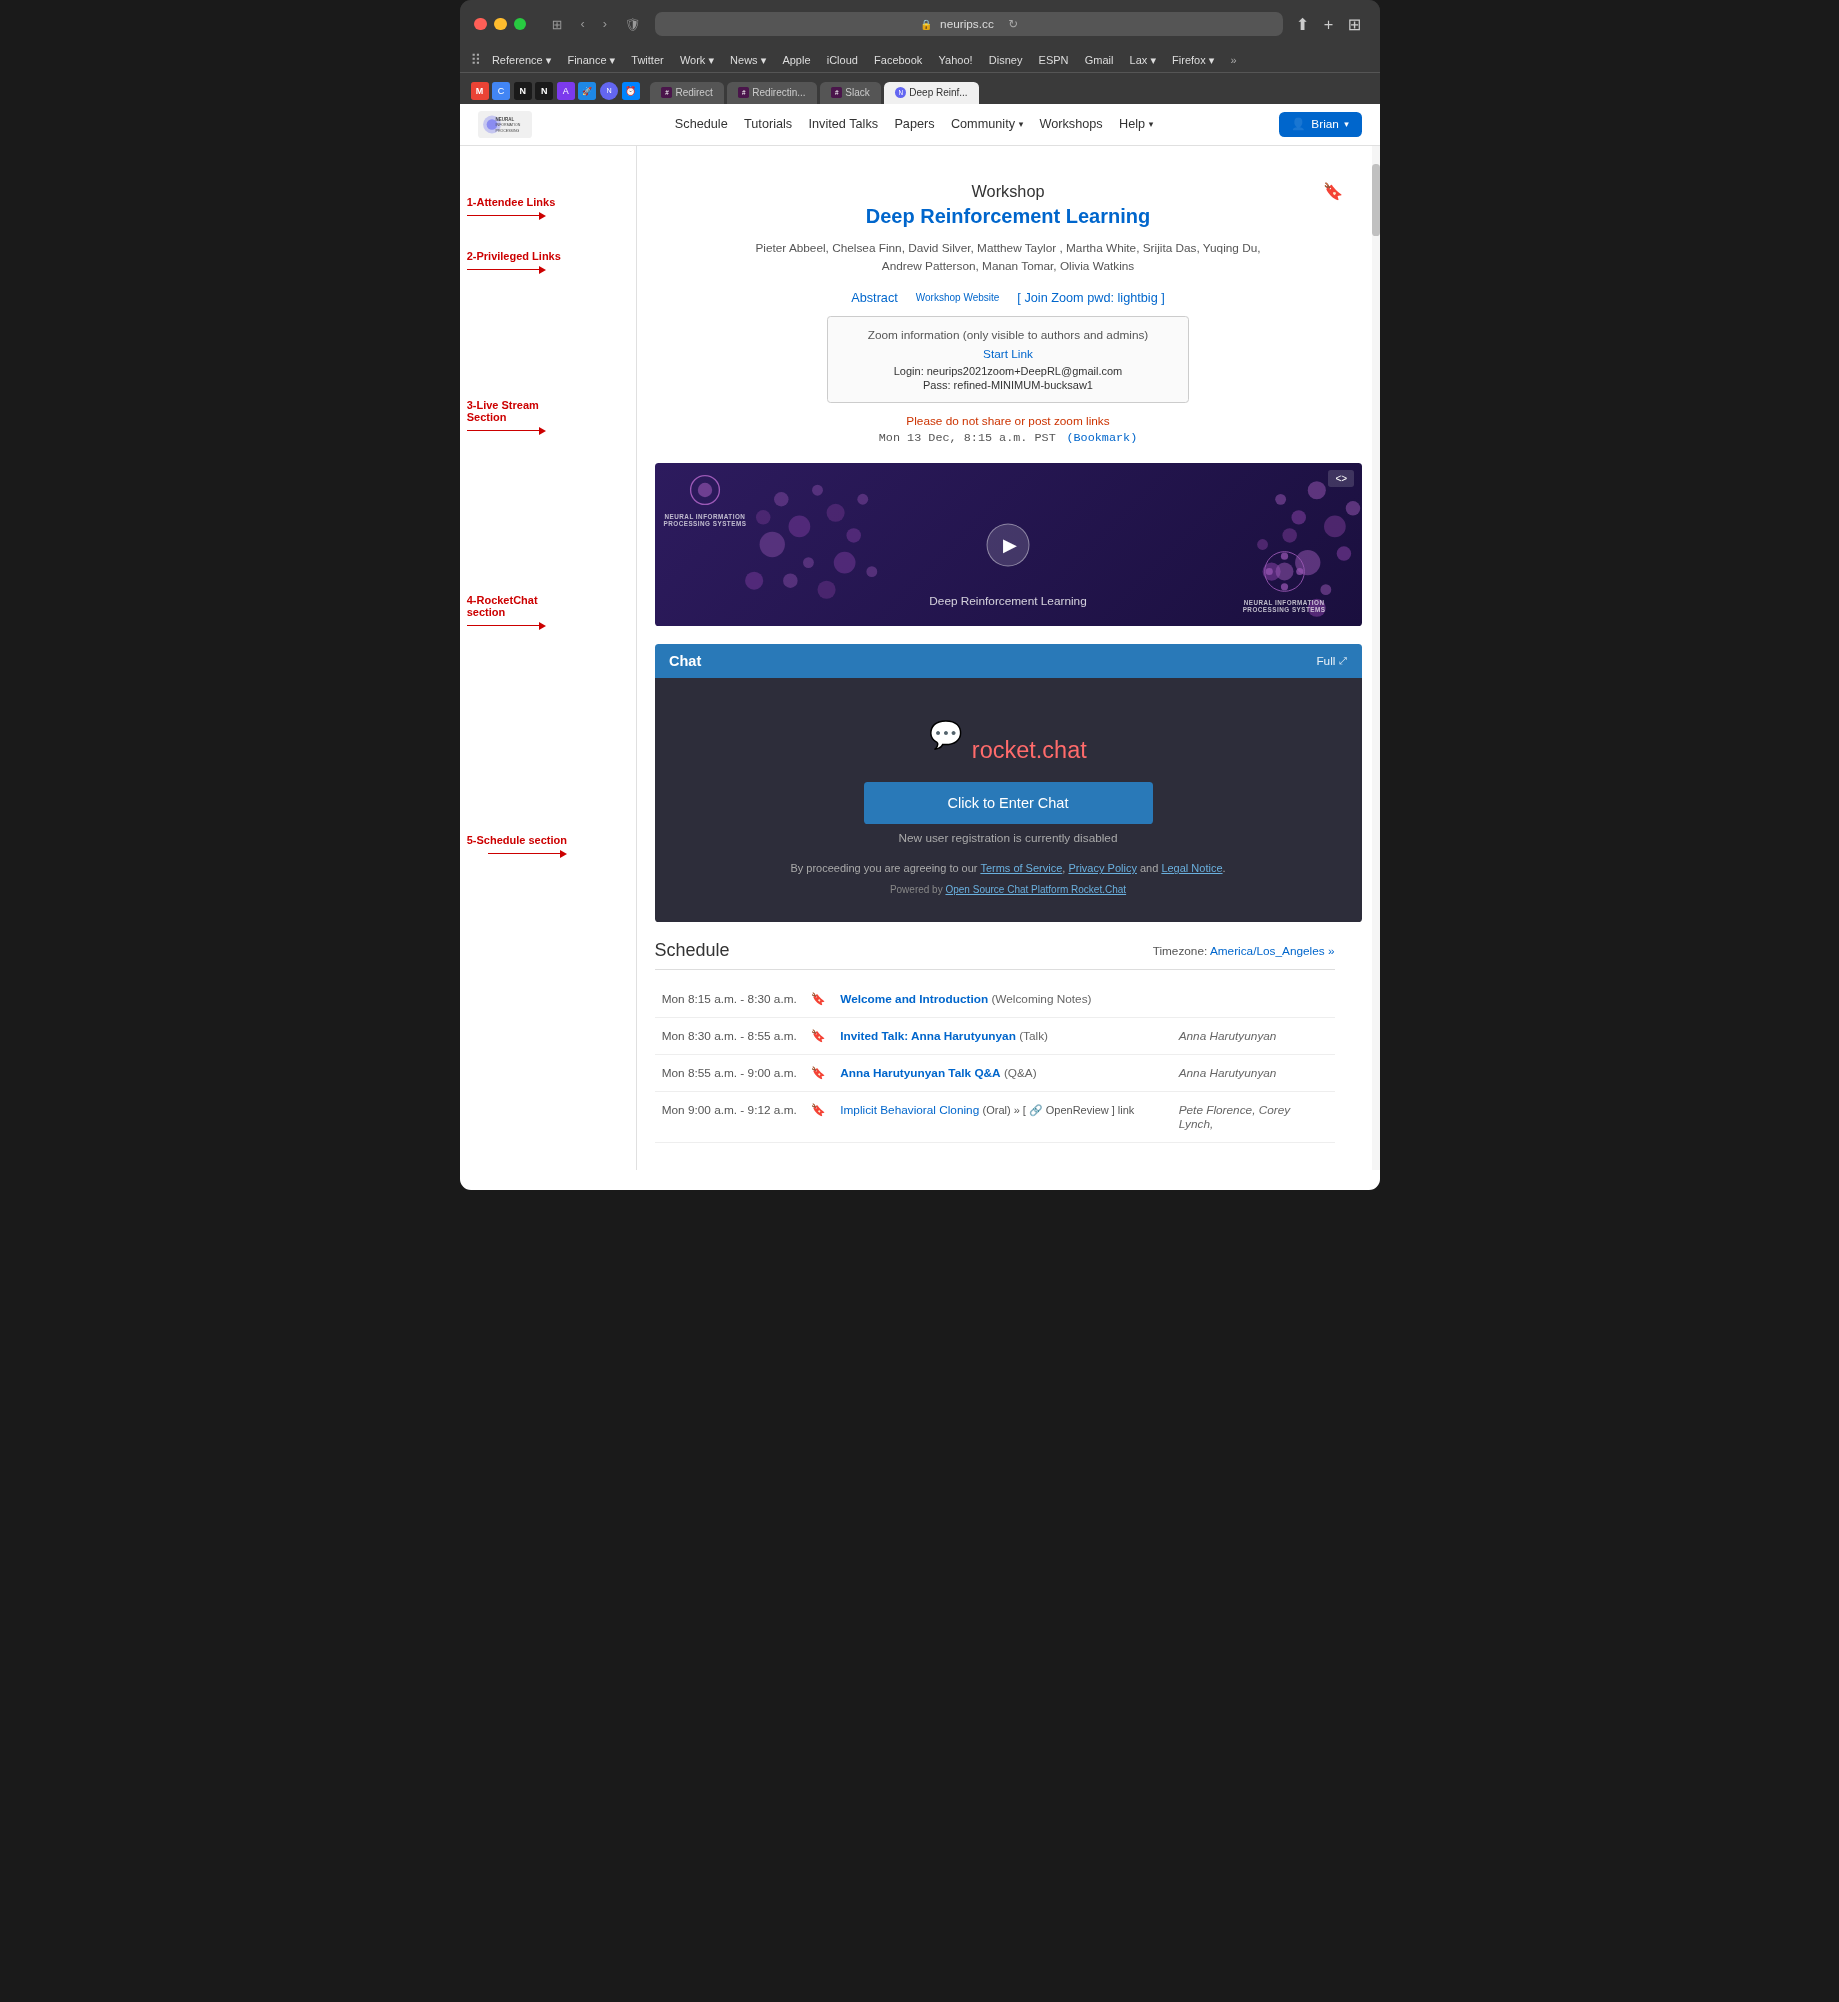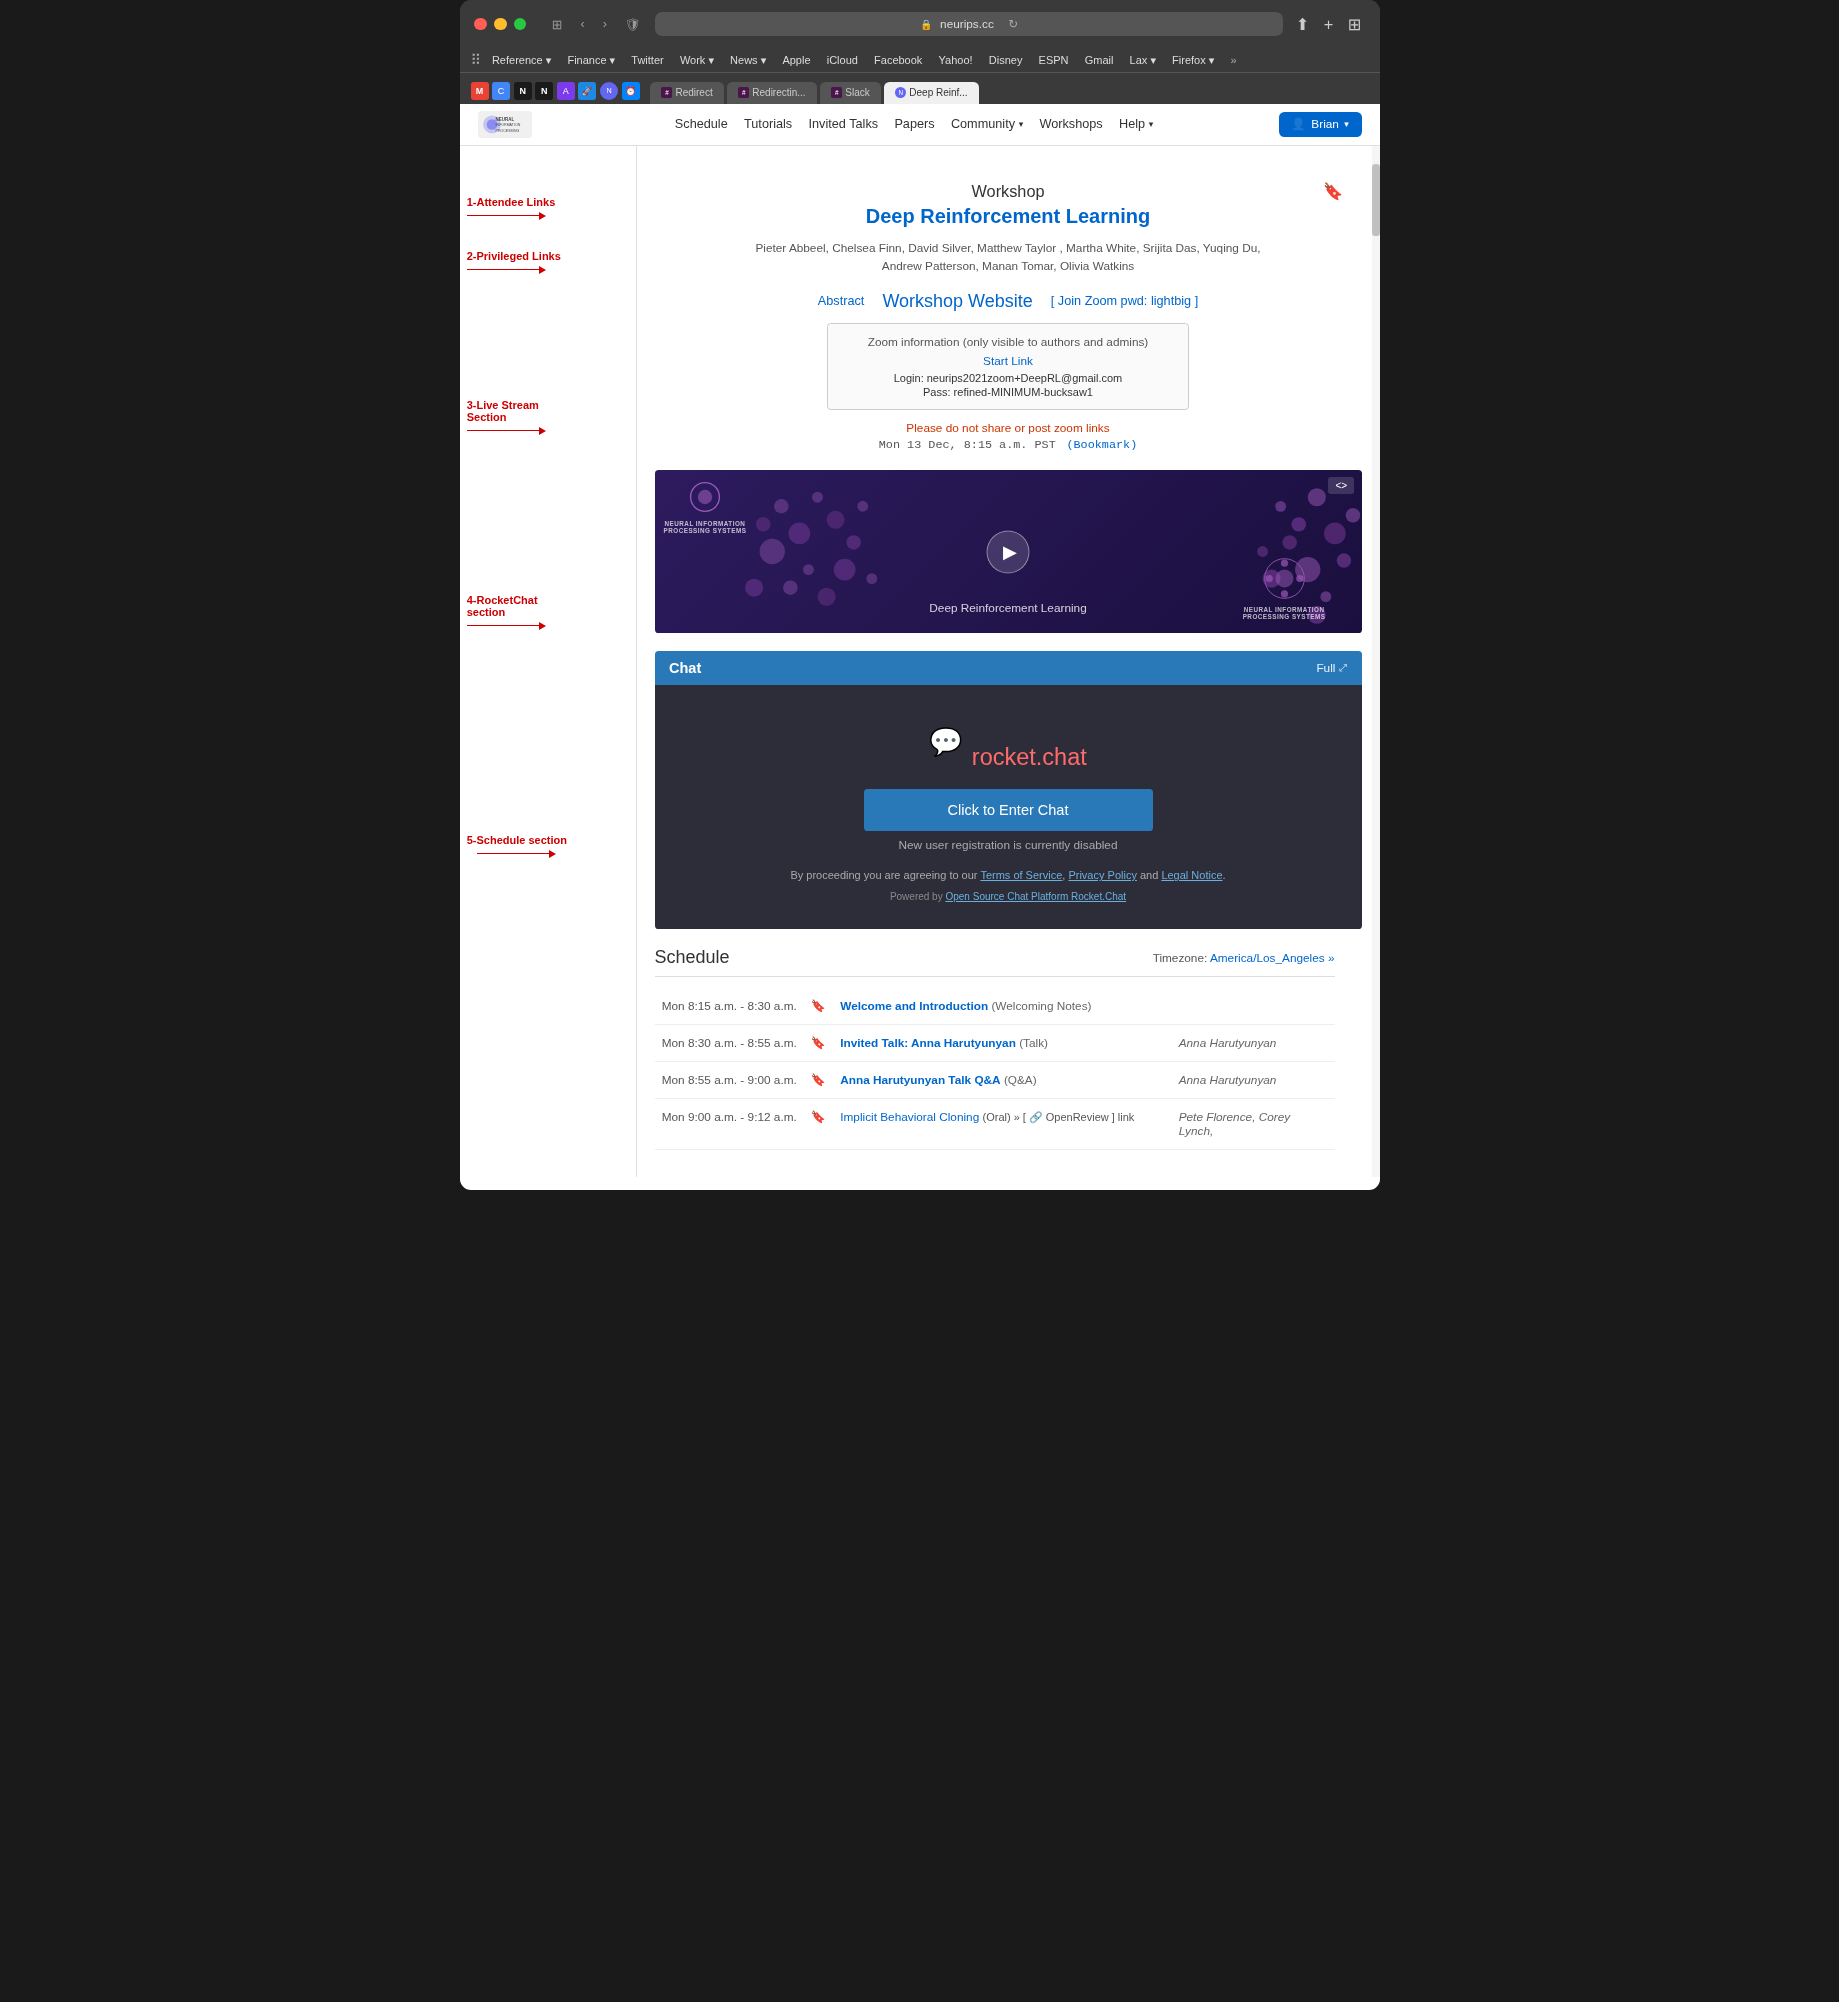--- a/index.html
+++ b/index.html
@@ -232,21 +232,21 @@
 
           <div style="position:absolute; top:448px; left:7.2px; display:flex; flex-direction:column; align-items:flex-start;">
             <span style="color:#cc0000;font-size:11px;font-weight:700;white-space:pre-line;">4-RocketChat
 section</span>
             <div style="display:flex;align-items:center;margin-top:3.6px;">
               <div style="width:72px;height:1.8px;background:#cc0000;"></div>
               <div style="width:0;height:0;border-top:4.5px solid transparent;border-bottom:4.5px solid transparent;border-left:7.2px solid #cc0000;"></div>
             </div>
           </div>
 
-          <div style="position:absolute; top:688px; left:7.2px; display:flex; flex-direction:column; align-items:center;">
+          <div style="position:absolute; top:688px; left:7.2px; display:flex; flex-direction:column; align-items:flex-end;">
             <span style="color:#cc0000;font-size:11px;font-weight:700;">5-Schedule section</span>
             <div style="display:flex;align-items:center;margin-top:3.6px;">
               <div style="width:72px;height:1.8px;background:#cc0000;"></div>
               <div style="width:0;height:0;border-top:4.5px solid transparent;border-bottom:4.5px solid transparent;border-left:7.2px solid #cc0000;"></div>
             </div>
           </div>
         </div>
       </div>
 
       <div class="right-content" style="border-left:0.9px solid #e0e0e0; position:relative;">
@@ -260,21 +260,21 @@
             <div style="position:relative;">
               <span style="position:absolute;right:0;top:0;color:#28a745;font-size:16.3px;cursor:pointer;">🔖</span>
             </div>
             <div style="font-size:16.3px;color:#333;margin-bottom:3.6px;">Workshop</div>
             <div style="font-size:20px;color:#0066cc;font-weight:bold;margin-bottom:11px;">Deep Reinforcement Learning</div>
             <div style="font-size:11.8px;color:#555;line-height:1.6;margin-bottom:11px;max-width:525px;margin-left:auto;margin-right:auto;">Pieter Abbeel, Chelsea Finn, David Silver, Matthew Taylor , Martha White, Srijita Das, Yuqing Du, Andrew Patterson, Manan Tomar, Olivia Watkins</div>
           </div>
 
           <div style="display:flex;gap:18px;justify-content:center;align-items:center;margin-bottom:11px;">
             <a style="color:#0066cc;font-size:12.7px;cursor:pointer;text-decoration:none;">Abstract</a>
-            <a style="color:#0066cc;font-size:18px;cursor:pointer;text-decoration:none;">Workshop Website</a>
+            <a style="color:#0066cc;font-size:10px;cursor:pointer;text-decoration:none;">Workshop Website</a>
             <span style="color:#0066cc;font-size:12.7px;cursor:pointer;">[ Join Zoom pwd: lightbig ]</span>
           </div>
 
           <div style="border:0.9px solid #ccc;border-radius:3.6px;padding:11px 18px;max-width:362px;margin:0 auto 11px;font-size:11.8px;text-align:center;background:#fafafa;">
             <div style="color:#555;margin-bottom:5.4px;">Zoom information (only visible to authors and admins)</div>
             <a style="color:#0066cc;cursor:pointer;display:block;margin-bottom:3.6px;">Start Link</a>
             <div style="color:#333;font-size:11px;margin:1.8px 0;">Login: neurips2021zoom+DeepRL@gmail.com</div>
             <div style="color:#333;font-size:11px;">Pass: refined-MINIMUM-bucksaw1</div>
           </div>
 

